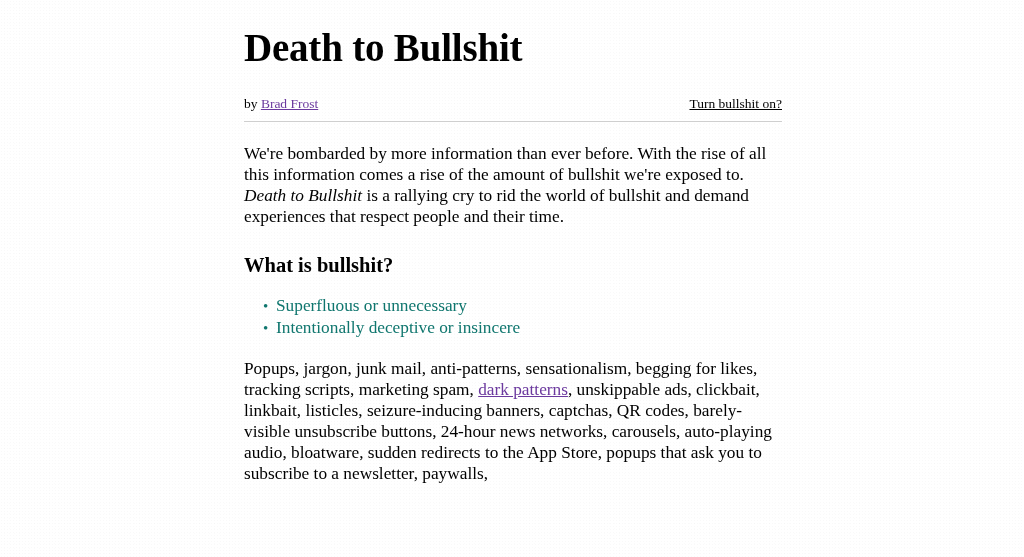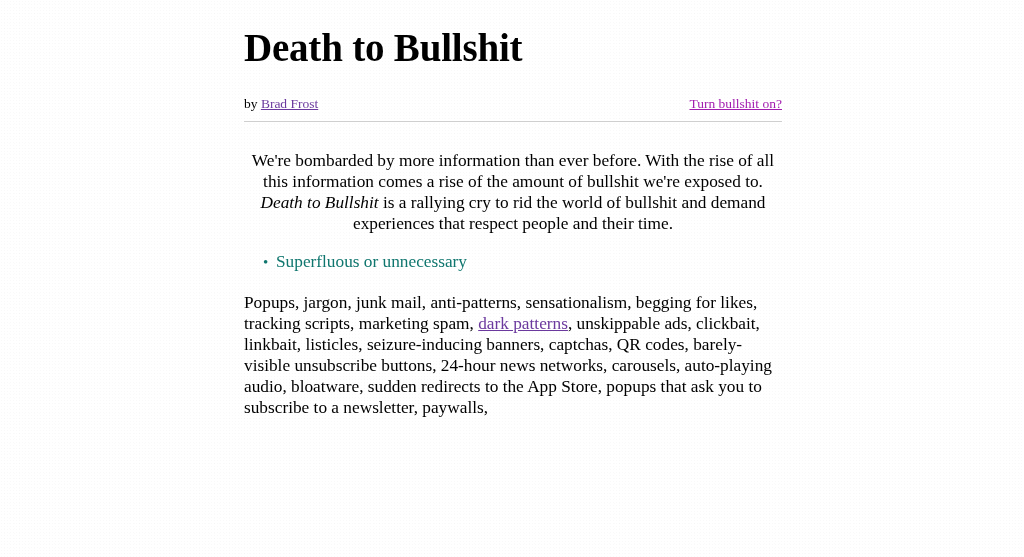--- a/index.html
+++ b/index.html
@@ -58,43 +58,42 @@
   .byline {
     color: #000;
   }
 
   a.link {
     color: #6b399e;
     text-decoration: underline;
   }
 
   a.toggle-link {
-    color: #a21caf;
+    color: #000000;
     font-size: 13.5px;
   }
 
   .rule {
     border: 0;
     border-top: 1px solid #cfcfcf;
     margin: 9px 0 0 0;
     height: 0;
     width: 538px;
   }
 
   p.body-text {
     font-size: 17.3px;
     line-height: 21px;
     margin: 19px 0 0 0;
     text-align: left;
     color: #000;
   }
 
   p.body-text.first {
-    margin-top: 28px;
-    text-align: center;
+    margin-top: 21px;
   }
 
   h2.section-heading {
     font-size: 20.5px;
     font-weight: bold;
     line-height: 1.2;
     margin: 26px 0 0 0;
     color: #000;
   }
 
@@ -134,22 +133,24 @@
 
     <div class="meta-bar">
       <div class="byline"><span>by </span><a class="link" href="#">Brad Frost</a></div>
       <a class="toggle-link" href="#">Turn bullshit on?</a>
     </div>
 
     <hr class="rule">
 
     <p class="body-text first"><span>We're bombarded by more information than ever before. With the rise of all this information comes a rise of the amount of bullshit we're exposed to. </span><em class="work-title">Death to Bullshit</em><span> is a rallying cry to rid the world of bullshit and demand experiences that respect people and their time.</span></p>
 
+    <h2 class="section-heading">What is bullshit?</h2>
 
 
     <ul class="bullet-list">
       <li>Superfluous or unnecessary</li>
+      <li>Intentionally deceptive or insincere</li>
     </ul>
 
     <p class="body-text"><span>Popups, jargon, junk mail, anti-patterns, sensationalism, begging for likes, tracking scripts, marketing spam, </span><a class="link" href="#">dark patterns</a><span>, unskippable ads, clickbait, linkbait, listicles, seizure-inducing banners, captchas, QR codes, barely-visible unsubscribe buttons, 24-hour news networks, carousels, auto-playing audio, bloatware, sudden redirects to the App Store, popups that ask you to subscribe to a newsletter, paywalls,</span></p>
 
   </div>
 </div>
 
 </body></html>

